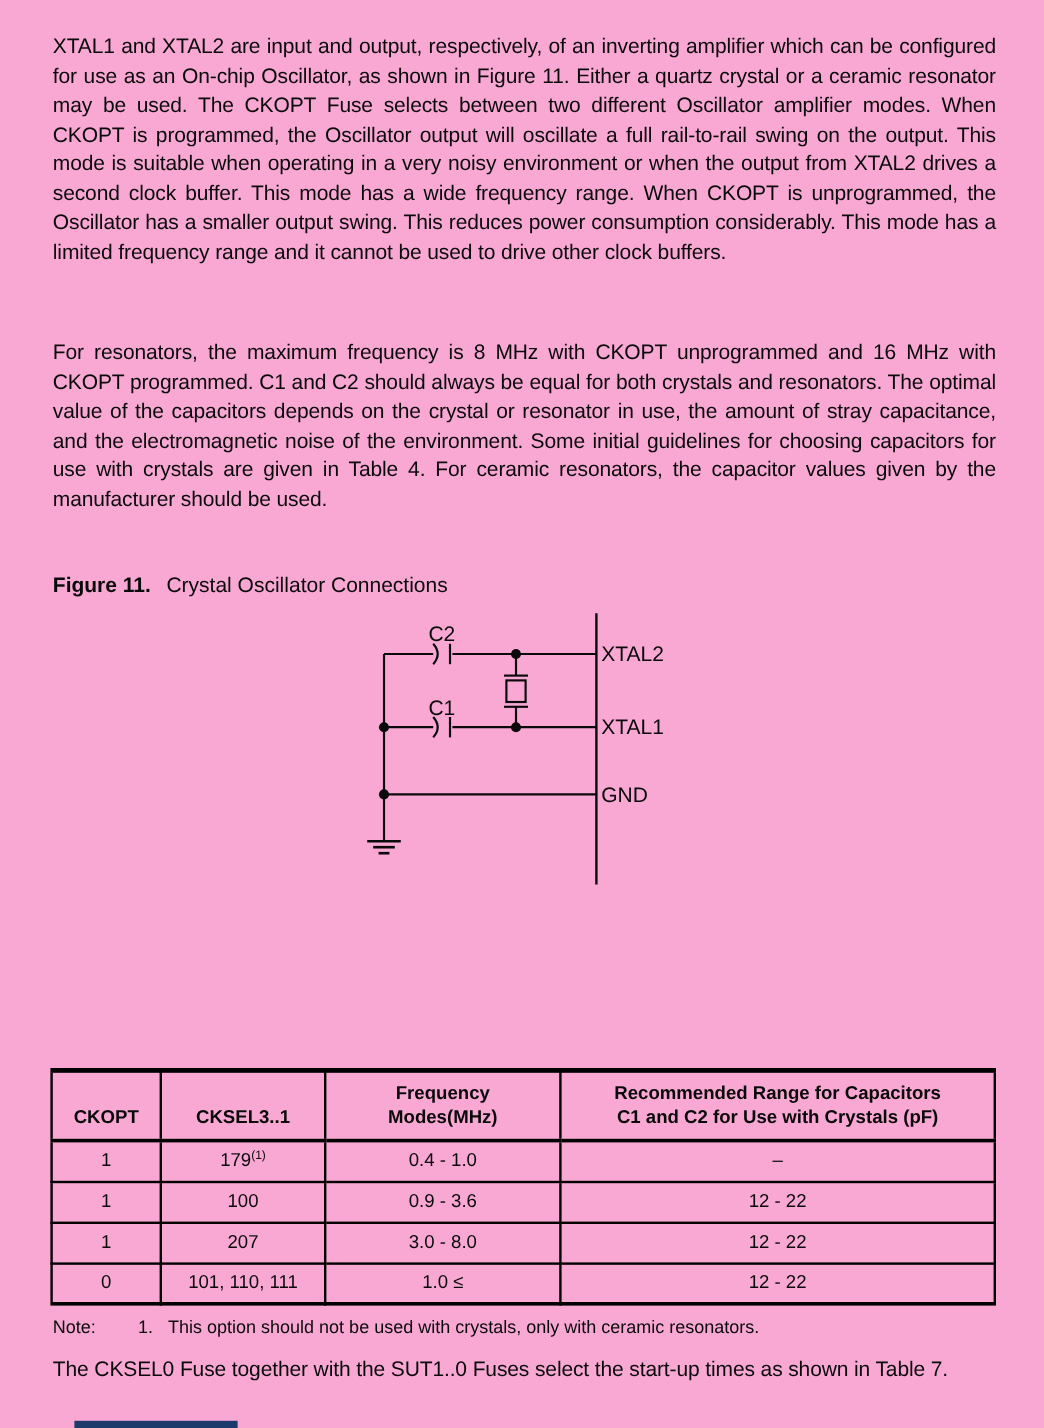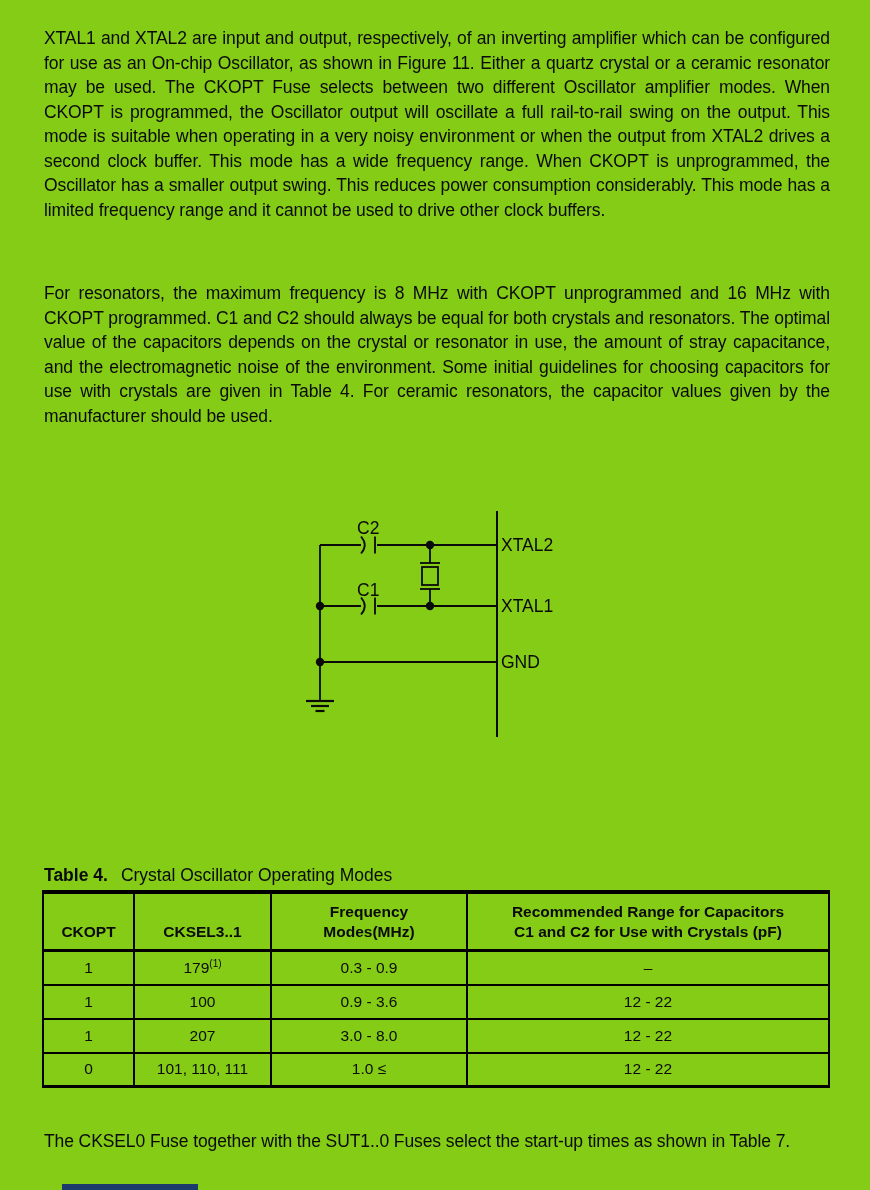--- a/index.html
+++ b/index.html
@@ -1,17 +1,17 @@
 <!DOCTYPE html>
 <html><head>
 <meta charset="utf-8">
 <style>
   html,body{margin:0;padding:0;background:#fff;}
   .page{
-    position:relative;width:870px;height:1190px;background:#84cc16;
+    position:relative;width:870px;height:1190px;background:#f9a8d4;
     font-family:"Liberation Sans","DejaVu Sans",sans-serif;color:#0a0a0a;overflow:hidden;
   }
   .para{
     position:absolute;left:44px;width:786px;
     font-size:17.5px;line-height:24.5px;text-align:justify;letter-spacing:-0.1px;
   }
   .caption{
     position:absolute;left:44px;width:786px;font-size:17.5px;line-height:21px;white-space:nowrap;
   }
   .caption .cap-label{font-weight:bold;margin-right:13px;}
@@ -48,20 +48,23 @@
 </style>
 </head>
 <body>
 
 <div class="page">
 
   <div class="para" style="top:26px;">XTAL1 and XTAL2 are input and output, respectively, of an inverting amplifier which can be configured for use as an On-chip Oscillator, as shown in Figure 11. Either a quartz crystal or a ceramic resonator may be used. The CKOPT Fuse selects between two different Oscillator amplifier modes. When CKOPT is programmed, the Oscillator output will oscillate a full rail-to-rail swing on the output. This mode is suitable when operating in a very noisy environment or when the output from XTAL2 drives a second clock buffer. This mode has a wide frequency range. When CKOPT is unprogrammed, the Oscillator has a smaller output swing. This reduces power consumption considerably. This mode has a limited frequency range and it cannot be used to drive other clock buffers.</div>
 
   <div class="para" style="top:281px;">For resonators, the maximum frequency is 8 MHz with CKOPT unprogrammed and 16 MHz with CKOPT programmed. C1 and C2 should always be equal for both crystals and resonators. The optimal value of the capacitors depends on the crystal or resonator in use, the amount of stray capacitance, and the electromagnetic noise of the environment. Some initial guidelines for choosing capacitors for use with crystals are given in Table 4. For ceramic resonators, the capacitor values given by the manufacturer should be used.</div>
 
+  <div class="caption" style="top:477px;">
+    <span class="cap-label">Figure 11.</span><span>Crystal Oscillator Connections</span>
+  </div>
 
   <div class="fig-wrap">
     <svg width="340" height="250" viewBox="0 0 340 250">
 
       <line x1="217" y1="11" x2="217" y2="237" stroke="#0a0a0a" stroke-width="2"></line>
 
       <line x1="40" y1="45" x2="81" y2="45" stroke="#0a0a0a" stroke-width="1.8"></line>
       <line x1="97" y1="45" x2="217" y2="45" stroke="#0a0a0a" stroke-width="1.8"></line>
       <path d="M 81 36.5 Q 88.5 45 81 53.5" fill="none" stroke="#0a0a0a" stroke-width="1.8"></path>
       <line x1="95" y1="36.5" x2="95" y2="53.5" stroke="#0a0a0a" stroke-width="1.8"></line>
@@ -90,23 +93,20 @@
 
       <text x="77" y="34">C2</text>
       <text x="77" y="96">C1</text>
       <text x="221" y="51">XTAL2</text>
       <text x="221" y="112">XTAL1</text>
       <text x="221" y="168">GND</text>
     </svg>
   </div>
 
 
-  <div class="caption" style="top:865px;">
-    <span class="cap-label">Table 4.</span><span>Crystal Oscillator Operating Modes</span>
-  </div>
 
   <table class="spec">
     <colgroup>
       <col style="width:91px">
         <col style="width:137px">
         <col style="width:196px">
         <col style="width:362px">
     </colgroup>
     <thead>
       <tr>
@@ -115,21 +115,21 @@
         <th>Frequency
 Modes(MHz)</th>
         <th>Recommended Range for Capacitors
 C1 and C2 for Use with Crystals (pF)</th>
       </tr>
     </thead>
     <tbody>
       <tr>
         <td>1</td>
         <td><span>179</span><sup>(1)</sup></td>
-        <td>0.3 - 0.9</td>
+        <td>0.4 - 1.0</td>
         <td>–</td>
       </tr>
       <tr>
         <td>1</td>
         <td><span>100</span><sup></sup></td>
         <td>0.9 - 3.6</td>
         <td>12 - 22</td>
       </tr>
       <tr>
         <td>1</td>
@@ -139,18 +139,21 @@
       </tr>
       <tr>
         <td>0</td>
         <td><span>101, 110, 111</span><sup></sup></td>
         <td>1.0 ≤</td>
         <td>12 - 22</td>
       </tr>
     </tbody>
   </table>
 
+  <div class="note-row">
+    <span class="note-label">Note:</span><span class="note-num">1.</span><span>This option should not be used with crystals, only with ceramic resonators.</span>
+  </div>
 
   <div class="para" style="top:1129px;">The CKSEL0 Fuse together with the SUT1..0 Fuses select the start-up times as shown in Table 7.</div>
 
   <div class="logo-partial"></div>
 
 </div>
 
 </body></html>

